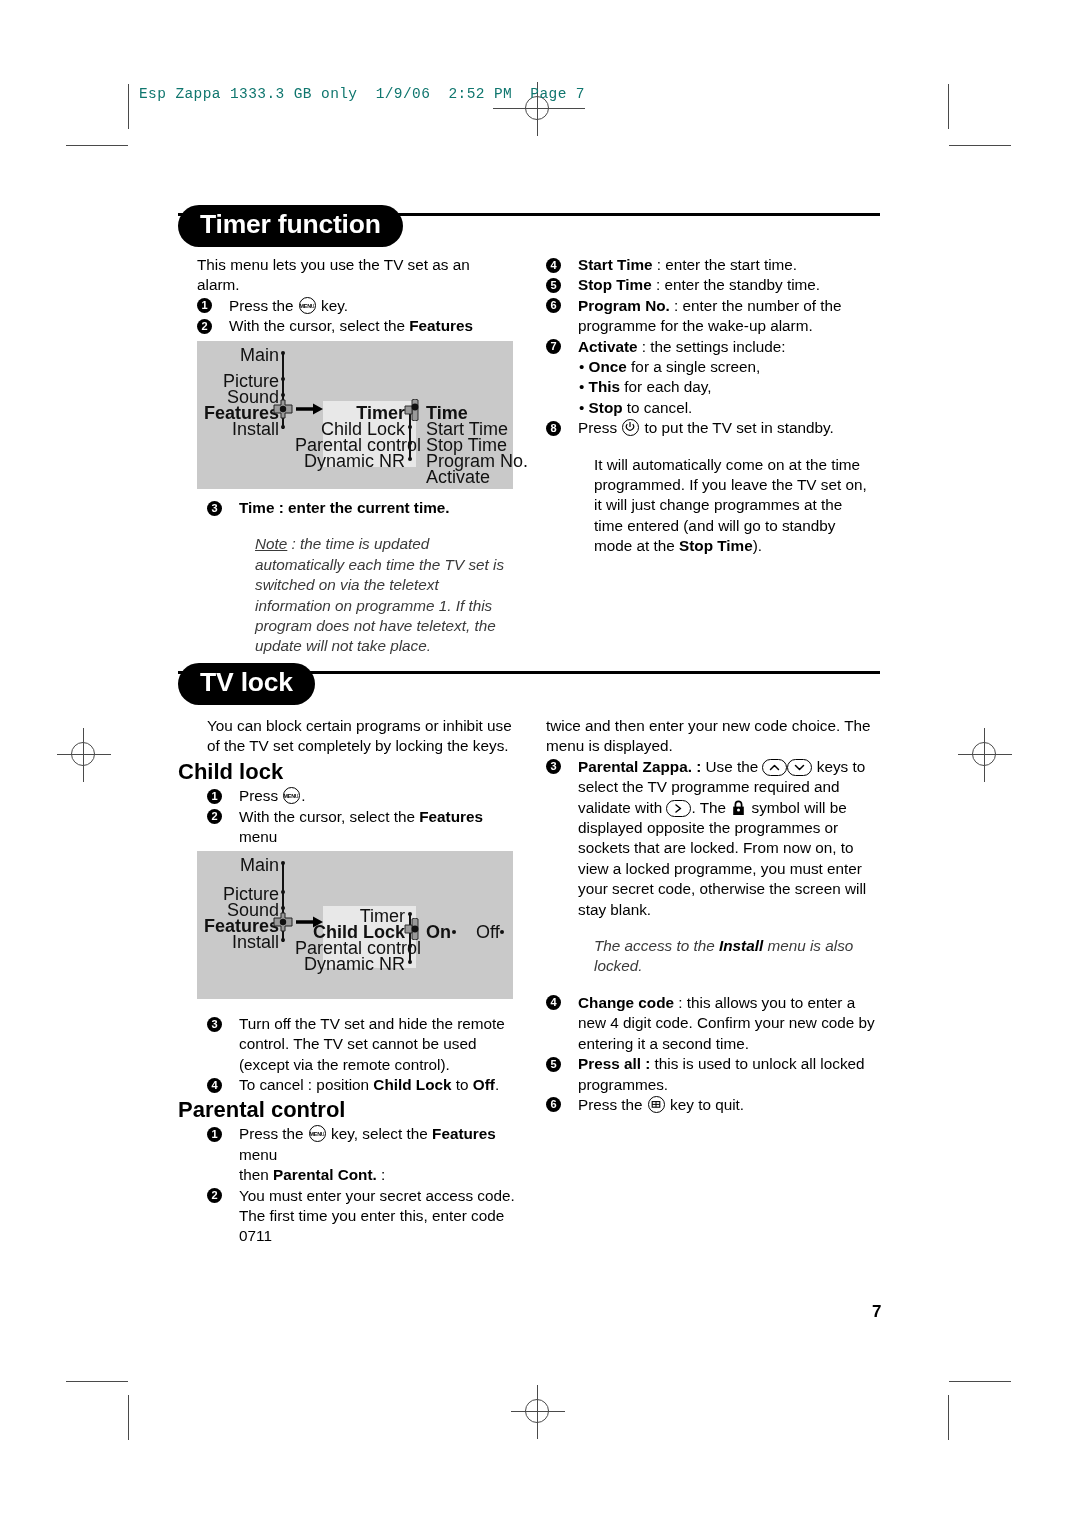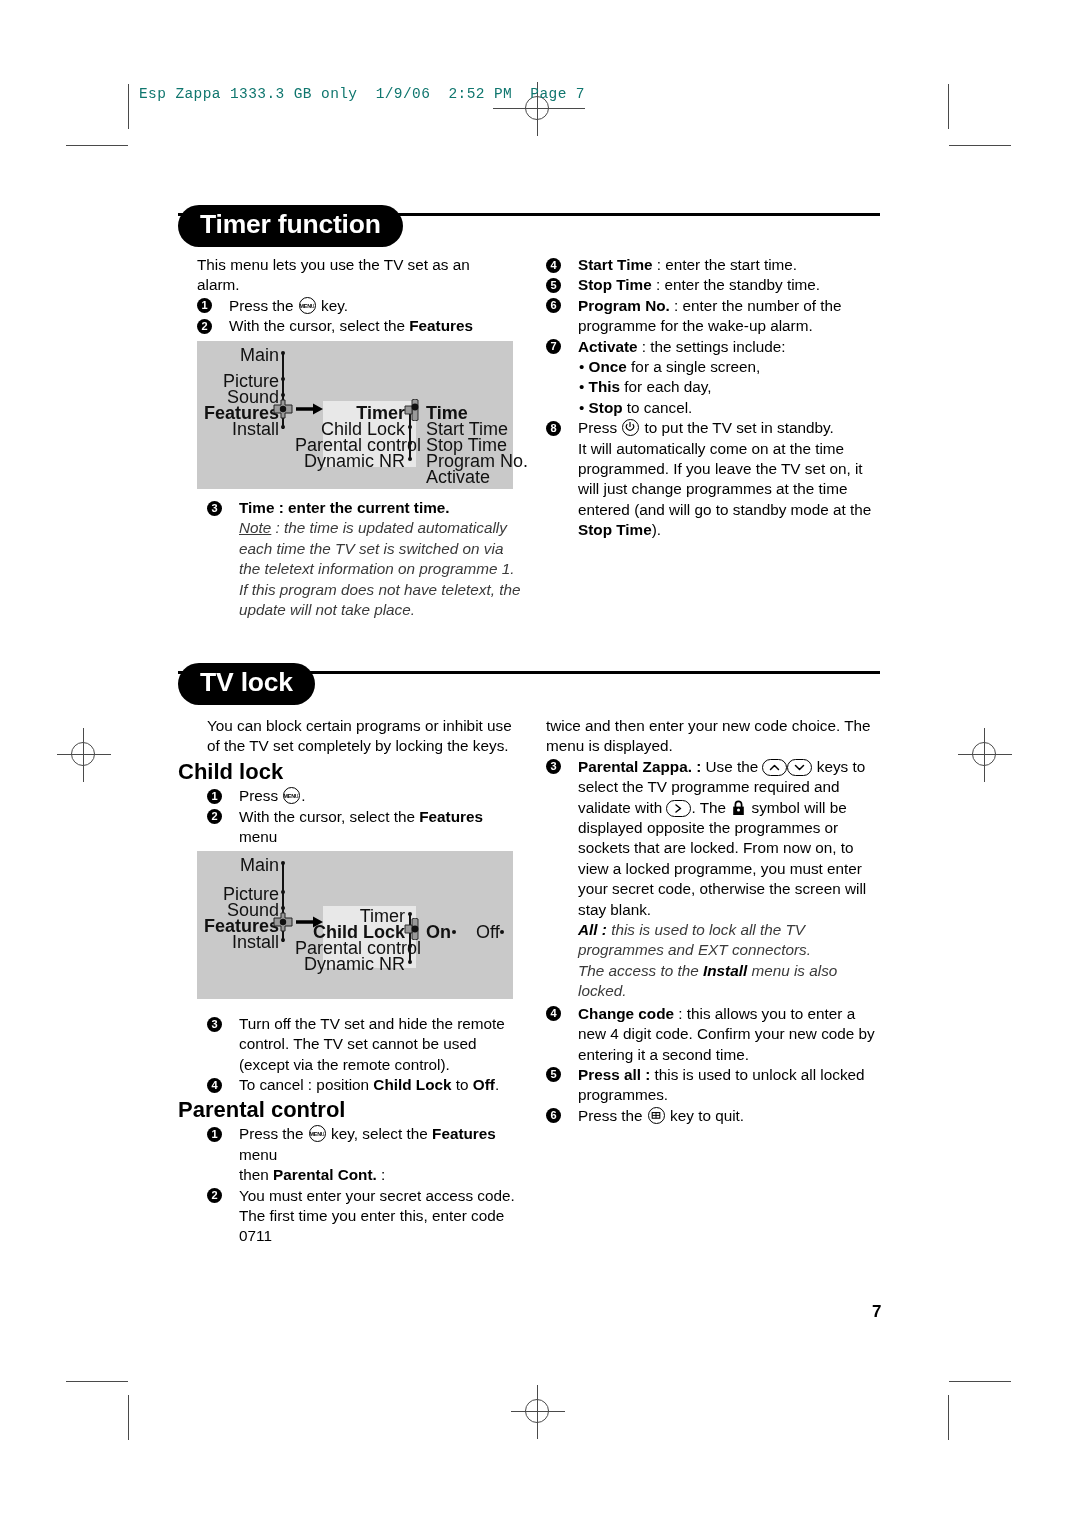--- a/index.html
+++ b/index.html
@@ -108,21 +108,21 @@
     width: 15px; height: 15px;
     border-radius: 50%;
     background: #000;
     color: #fff;
     font-size: 11px;
     font-weight: bold;
     line-height: 15px;
     text-align: center;
     font-family: "Liberation Sans", sans-serif;
   }
-  .plain { padding-left: 32px; margin: 0; }
+  .plain { padding-left: 32px; margin: 16px; }
   .bullet { padding-left: 44px; margin: 0; text-indent: -11px; }
 
   b, .b { font-weight: bold; }
   .it { font-style: italic; color: #3a3a3a; }
   .it b { color: #000; }
   .u { text-decoration: underline; }
 
   
   .key {
     display: inline-block;
@@ -457,21 +457,20 @@
             <path d="M7.5 5.5 L11.5 9.5 L15.5 5.5" fill="none" stroke="#000" stroke-width="1.5" stroke-linecap="round" stroke-linejoin="round"></path>
           </svg></span><span> keys to select the TV programme required and validate with </span><span class="key-wide"><svg width="23" height="15" viewBox="0 0 23 15">
             <path d="M9 4 L13.5 7.5 L9 11" fill="none" stroke="#000" stroke-width="1.5" stroke-linecap="round" stroke-linejoin="round"></path>
           </svg></span><span>. The </span><span class="lock-sym"><svg width="13" height="16" viewBox="0 0 13 16">
             <path d="M3.4 7 L3.4 4.4 A3.1 3.1 0 0 1 9.6 4.4 L9.6 7" fill="none" stroke="#000" stroke-width="1.7"></path>
             <rect x="1.2" y="6.6" width="10.6" height="8.4" fill="#000"></rect>
             <circle cx="6.5" cy="10" r="1.5" fill="#fff"></circle>
           </svg></span><span> symbol will be displayed opposite the programmes or sockets that are locked. From now on, to view a locked programme, you must enter your secret code, otherwise the screen will stay blank.</span>
     </div>
 
-    <p class="plain it"><b>All :</b><span> this is used to lock all the TV programmes and EXT connectors.</span></p>
     <p class="plain it"><span>The access to the </span><b>Install</b><span> menu is also locked.</span></p>
 
     <div class="item" style="margin-top:2px;">
       <span class="num">4</span>
       <b>Change code</b><span> : this allows you to enter a new 4 digit code. Confirm your new code by entering it a second time.</span>
     </div>
 
     <div class="item">
       <span class="num">5</span>
       <b>Press all :</b><span> this is used to unlock all locked programmes.</span>

